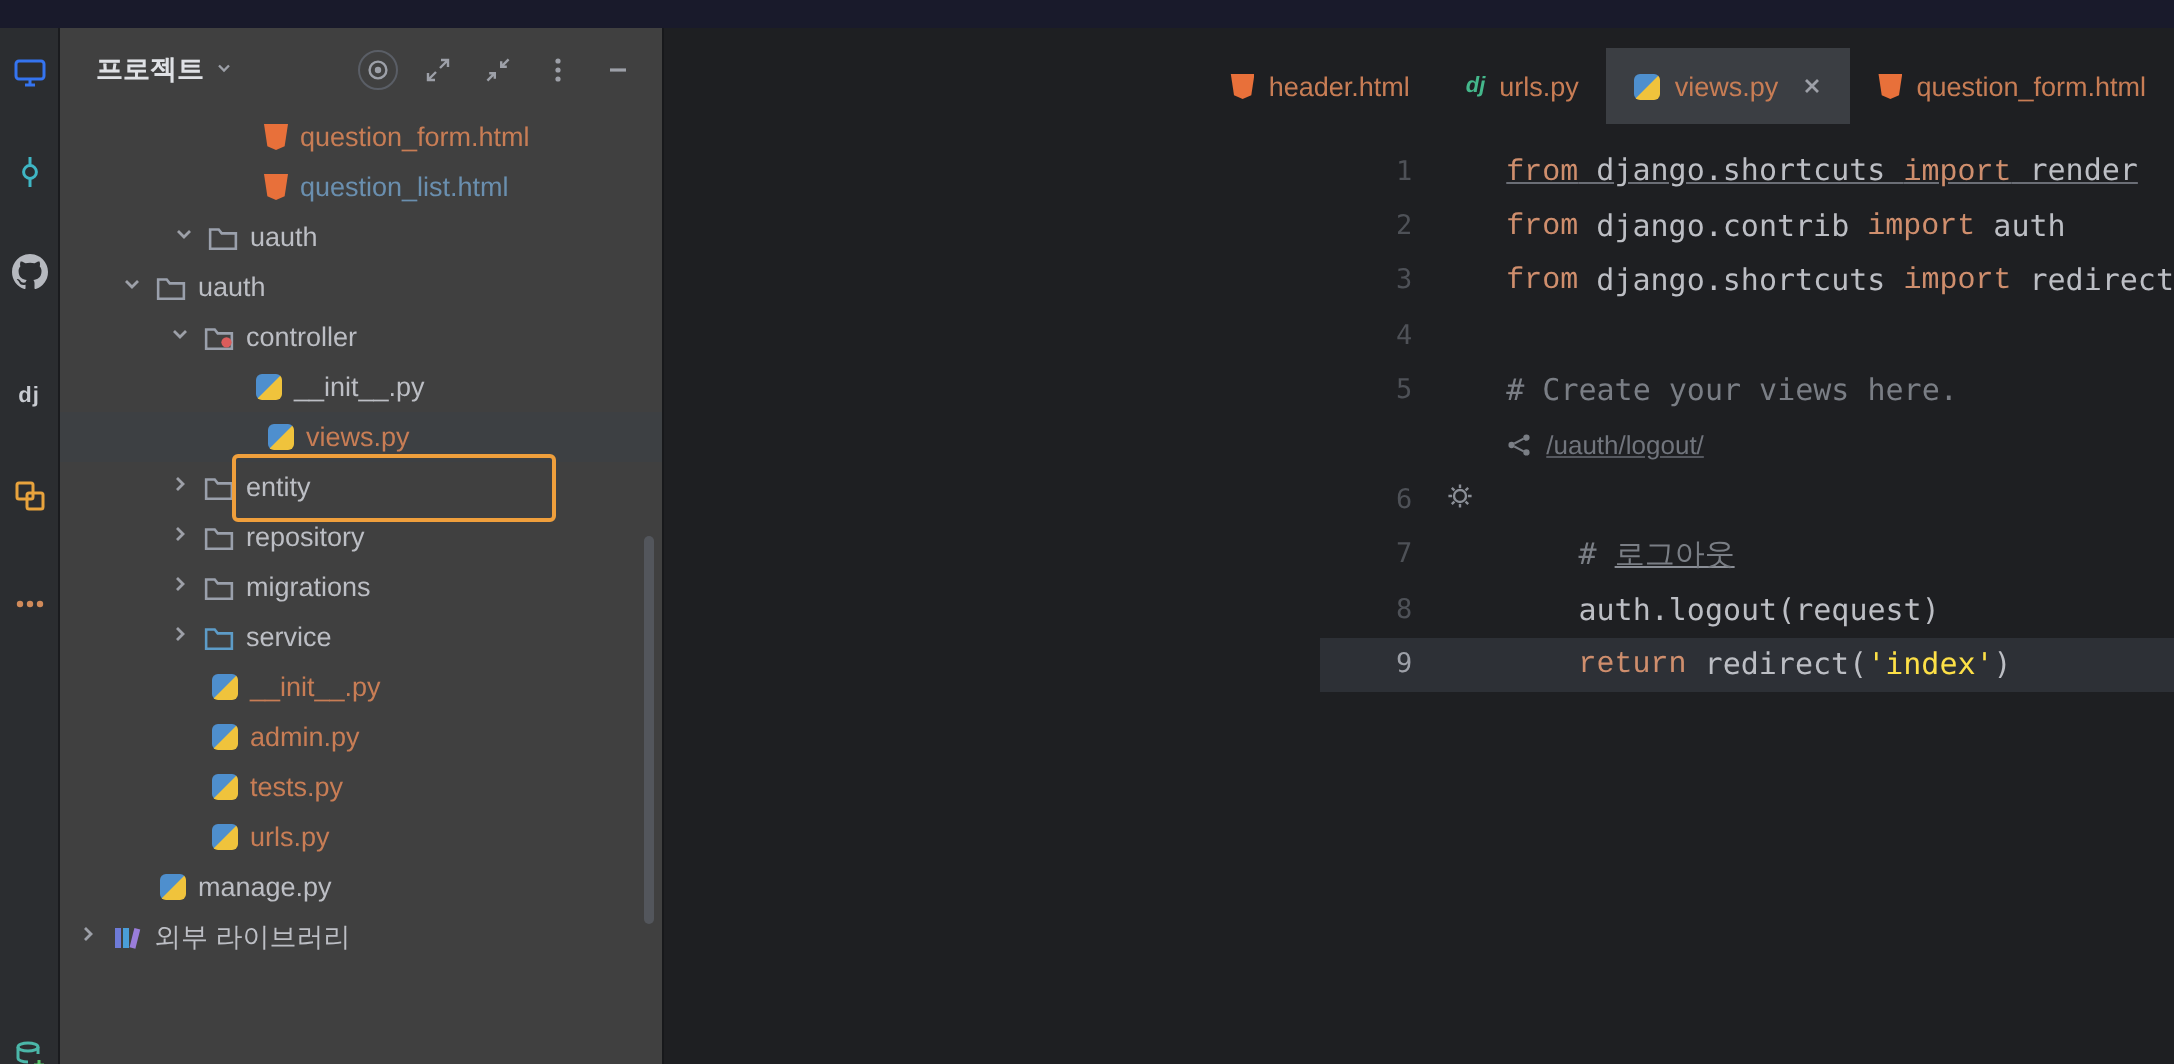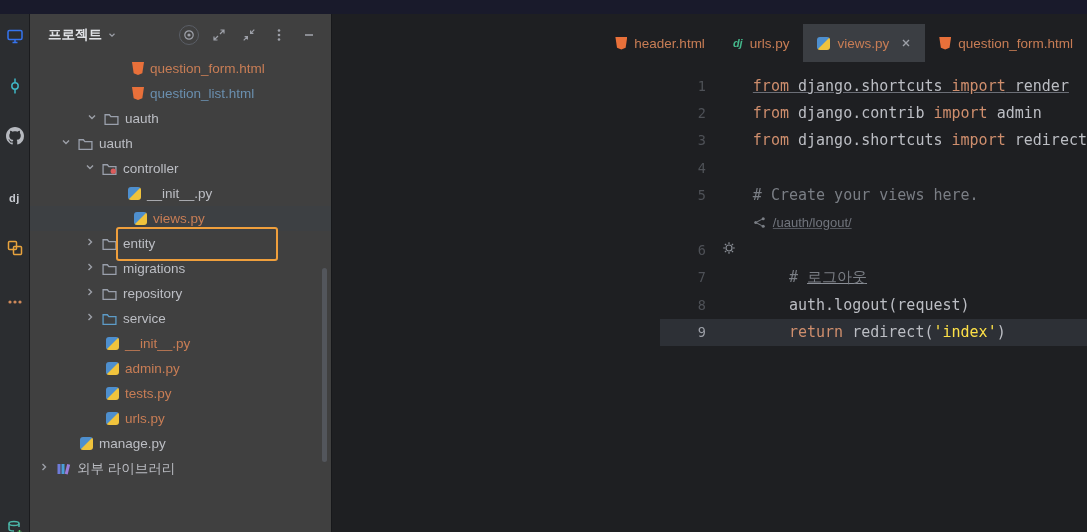--- a/index.html
+++ b/index.html
@@ -55,21 +55,21 @@
 
   .code-area { flex:1; padding-top:10px; font-family:"DejaVu Sans Mono","Liberation Mono",monospace;
                font-size:15px; position:relative; }
   .crow { display:flex; align-items:center; height:27.4px; white-space:pre; }
   .crow.current { background:#2d3036; }
   .ln { width:46px; text-align:right; color:#4e5157; font-size:13.5px; flex-shrink:0;
         font-family:"DejaVu Sans Mono",monospace; }
   .current .ln { color:#9da0a8; }
   .gut { width:47px; display:flex; align-items:center; justify-content:center; flex-shrink:0; }
   .codeline { white-space:pre; display:flex; align-items:center; }
-  .k { color:#cf8e6d; } .p { color:#bcbec4; } .c { color:#7a7e85; }
+  .k { color:#cf8e6d;font-family:Liberation Mono, monospace; } .p { color:#bcbec4; } .c { color:#7a7e85; }
   .s { color:#fde047; } .fn { color:#56a8f5; }
   .ul { text-decoration:underline; text-decoration-color:#6b6e76; }
   .cu { text-decoration:underline; text-decoration-color:#8a8e96; }
   .hint { color:#71757d; font-size:13px; font-family:"Liberation Sans","DejaVu Sans",sans-serif; }
   .usage { margin-left:18px; }
   .urlhint { text-decoration:underline; text-decoration-color:#55585f; }
   .shic { margin-right:7px; display:inline-flex; }
 </style>
 </head>
 <body>
@@ -233,32 +233,32 @@
         </div>
         <div class="trow" style="padding-left:54px">
           <span class="chev"><svg width="12" height="12" viewBox="0 0 12 12">
                 <path d="M4.5 3 L7.5 6 L4.5 9" fill="none" stroke="#9da0a8" stroke-width="1.4"></path>
               </svg></span>
           <span class="ficon">
               <svg width="15" height="13" viewBox="0 0 14 12">
                 <path d="M1 2.5 h4 l1.4 1.8 H13 v7.2 H1 z" fill="none" stroke="#9aa0ac" stroke-width="1.2"></path>
               </svg>
             </span>
+          <span>repository</span>
+        </div>
+        <div class="trow" style="padding-left:54px">
+          <span class="chev"><svg width="12" height="12" viewBox="0 0 12 12">
+                <path d="M4.5 3 L7.5 6 L4.5 9" fill="none" stroke="#9da0a8" stroke-width="1.4"></path>
+              </svg></span>
+          <span class="ficon">
+              <svg width="15" height="13" viewBox="0 0 14 12">
+                <path d="M1 2.5 h4 l1.4 1.8 H13 v7.2 H1 z" fill="none" stroke="#9aa0ac" stroke-width="1.2"></path>
+              </svg>
+            </span>
           <span>migrations</span>
-        </div>
-        <div class="trow" style="padding-left:54px">
-          <span class="chev"><svg width="12" height="12" viewBox="0 0 12 12">
-                <path d="M4.5 3 L7.5 6 L4.5 9" fill="none" stroke="#9da0a8" stroke-width="1.4"></path>
-              </svg></span>
-          <span class="ficon">
-              <svg width="15" height="13" viewBox="0 0 14 12">
-                <path d="M1 2.5 h4 l1.4 1.8 H13 v7.2 H1 z" fill="none" stroke="#9aa0ac" stroke-width="1.2"></path>
-              </svg>
-            </span>
-          <span>repository</span>
         </div>
         <div class="trow" style="padding-left:54px">
           <span class="chev"><svg width="12" height="12" viewBox="0 0 12 12">
                 <path d="M4.5 3 L7.5 6 L4.5 9" fill="none" stroke="#9da0a8" stroke-width="1.4"></path>
               </svg></span>
           <span class="ficon">
               <svg width="15" height="13" viewBox="0 0 14 12">
                 <path d="M1 2.5 h4 l1.4 1.8 H13 v7.2 H1 z" fill="none" stroke="#5d9cc8" stroke-width="1.2"></path>
               </svg>
             </span>
@@ -344,21 +344,21 @@
         </div>
       </div>
 
       <div class="code-area">
         <div class="crow">
           <span class="ln">1</span><span class="gut"></span>
           <span class="codeline"><span class="ul"><span class="k">from</span><span class="p"> django.shortcuts </span><span class="k">import</span><span class="p"> render</span></span></span>
         </div>
         <div class="crow">
           <span class="ln">2</span><span class="gut"></span>
-          <span class="codeline"><span class="k">from</span><span class="p"> django.contrib </span><span class="k">import</span><span class="p"> admin</span></span>
+          <span class="codeline"><span class="k">from</span><span class="p"> django.contrib </span><span class="k">import</span><span class="p"> auth</span></span>
         </div>
         <div class="crow">
           <span class="ln">3</span><span class="gut"></span>
           <span class="codeline"><span class="k">from</span><span class="p"> django.shortcuts </span><span class="k">import</span><span class="p"> redirect</span></span>
         </div>
         <div class="crow">
           <span class="ln">4</span><span class="gut"></span>
           <span class="codeline"></span>
         </div>
         <div class="crow">

